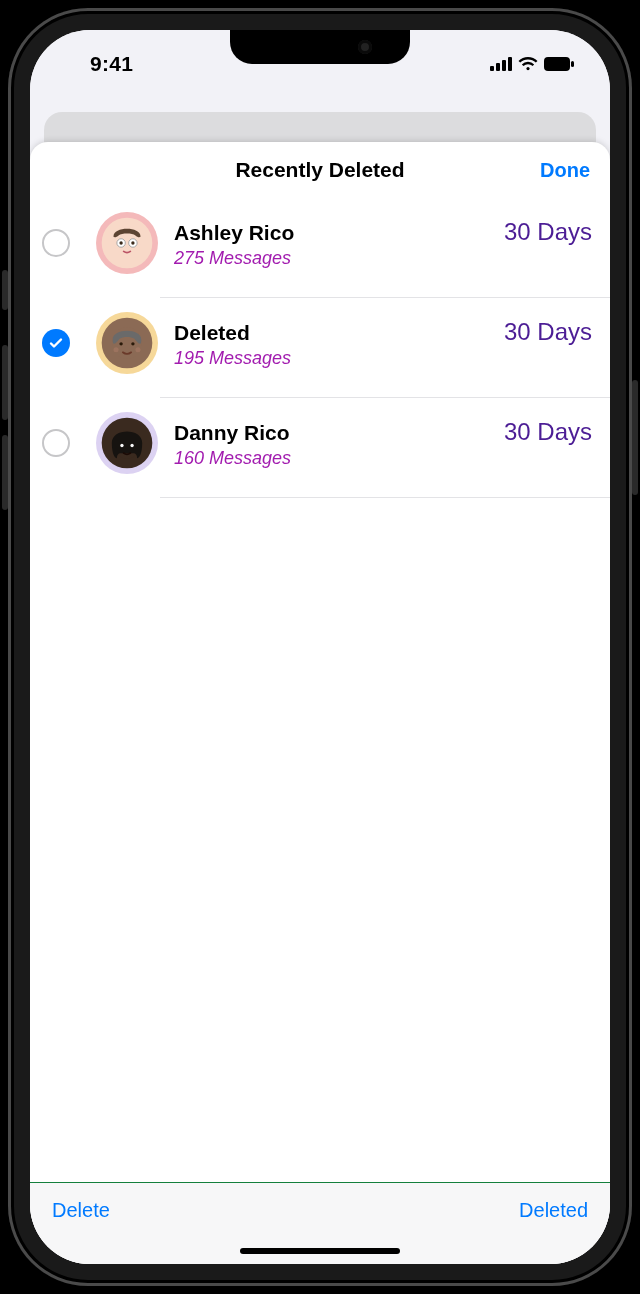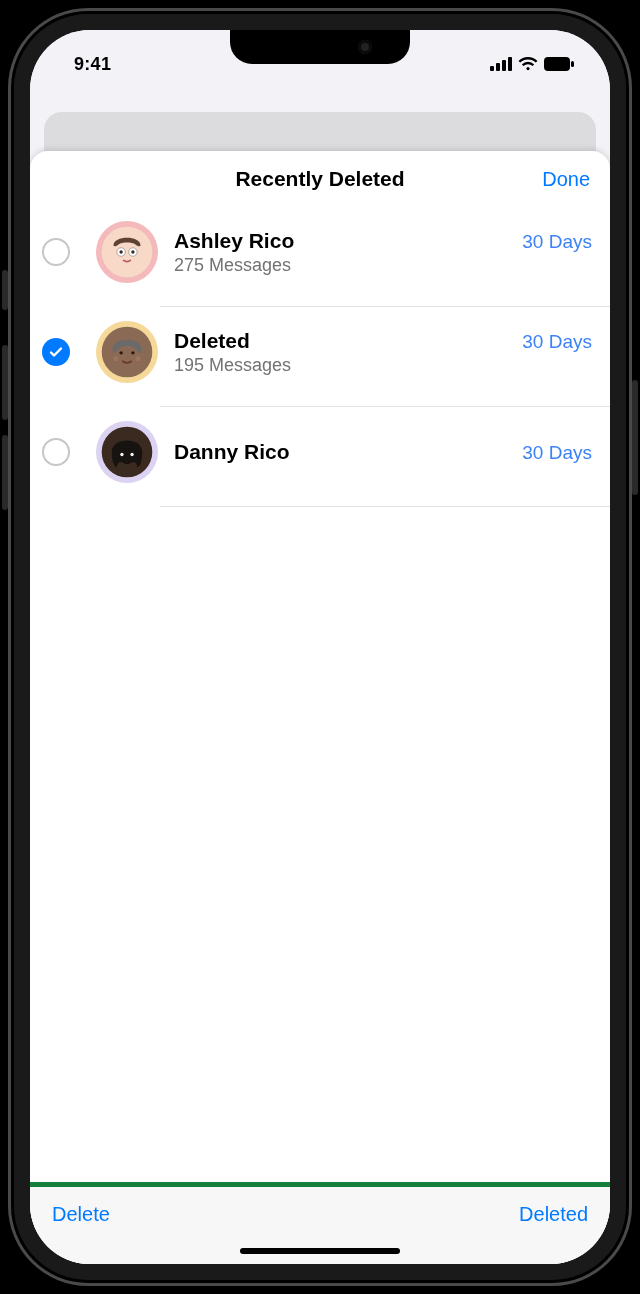--- a/index.html
+++ b/index.html
@@ -59,21 +59,21 @@
     .status-bar {
       height: 54px;
       padding: 14px 32px 0;
       display: flex;
       justify-content: space-between;
       align-items: center;
       color: #000;
       font-weight: 600;
       background: #f2f2f7;
     }
-    .status-time { font-size: 18px; letter-spacing:0.3px; margin-left:12px;}
+    .status-time { font-size: 21px; letter-spacing:0.3px; margin-left:28px;}
     .status-icons { display:flex; align-items:center; gap:6px; margin-right:4px; }
 
     
     .sheet-backdrop {
       height: 48px;
       background: #f2f2f7;
       position:relative;
     }
     .sheet-backdrop-card{
       position:absolute;
@@ -87,39 +87,38 @@
     .sheet {
       position: absolute;
       top: 112px;
       left: 0; right: 0; bottom: 0;
       background: #fff;
       border-top-left-radius: 18px;
       border-top-right-radius: 18px;
       display:flex;
       flex-direction:column;
       box-shadow: 0 -1px 6px rgba(0,0,0,0.15);
-      margin-top: 9px;
     }
     .nav-bar {
       position: relative;
       height: 56px;
       display:flex;
       align-items:center;
       justify-content:center;
     }
     .nav-title {
       font-size: 21px;
       font-weight: 700;
       color:#000;
     }
     .nav-done {
       position: absolute;
       right: 20px;
       font-size: 20px;
-      font-weight: 400;
+      font-weight: 700;
       color: #007aff;
     }
     .info-text {
       padding: 10px 30px 24px;
       font-size: 17px;
       line-height: 1.45;
       color: #8a8a8e;
       text-align: center;
     }
 
@@ -164,35 +163,36 @@
       display:flex;
       justify-content:space-between;
       align-items:baseline;
     }
     .contact-name{
       font-size:21px;
       font-weight:600;
       color:#000;
     }
     .days{
-      font-size:19px;
-      color:#3b82f6;
+      font-size:24px;
+      color:#4c1d95;
       text-align:right;
     }
     .msg-count{
       font-size:18px;
-      color:#737373;
+      color:#a21caf;
       margin-top:2px;
+      font-style:italic;
     }
 
     
     .toolbar{
       height:82px;
       background:#f7f7f8;
-      border-top:5px solid #15803d;
+      border-top:1px solid #15803d;
       display:flex;
       justify-content:space-between;
       align-items:flex-start;
       padding:16px 22px 0;
     }
     .toolbar-btn{
       font-size:20px;
       color:#007aff;
     }
     .home-indicator{
@@ -316,20 +316,21 @@
                 <circle cx="26" cy="35" r="2" fill="#f8f8f8"></circle>
                 <circle cx="38" cy="35" r="2" fill="#f8f8f8"></circle>
                 <path d="M28 44q4 3 8 0" stroke="#1a0a05" stroke-width="2" fill="none" stroke-linecap="round"></path>
               </svg>
           </div>
           <div class="row-body">
             <div class="row-header">
               <span class="contact-name">Danny Rico</span>
               <span class="days">30 Days</span>
             </div>
+            <div class="msg-count">160 Messages</div>
           </div>
         </div>
 
       </div>
 
       <div class="toolbar">
         <span class="toolbar-btn">Delete</span>
         <span class="toolbar-btn">Deleted</span>
       </div>
 

